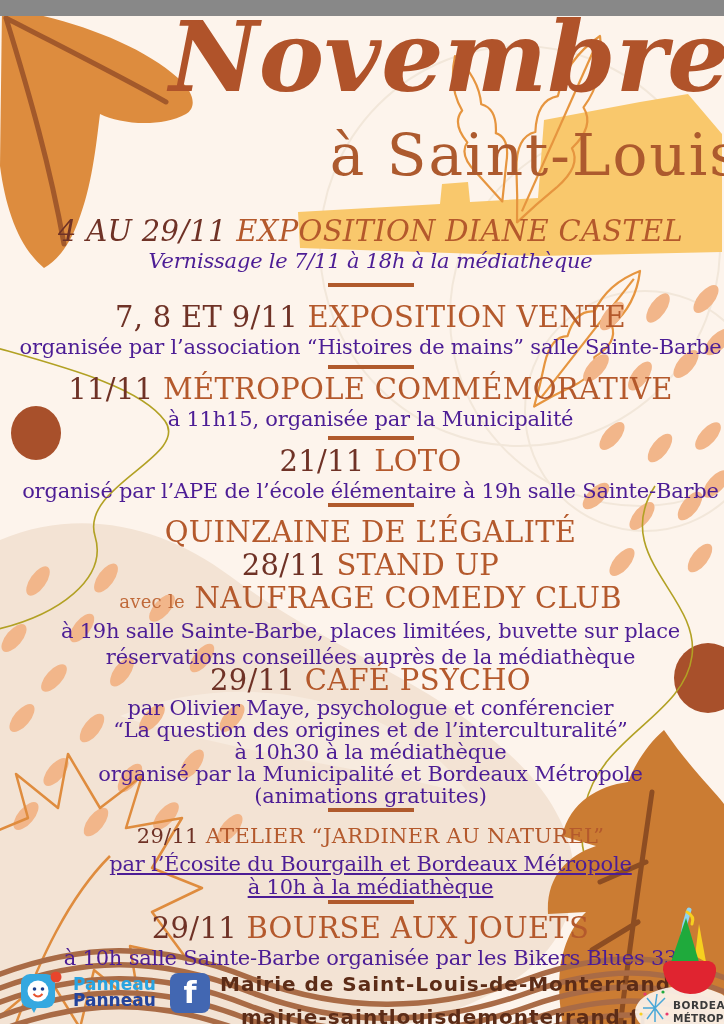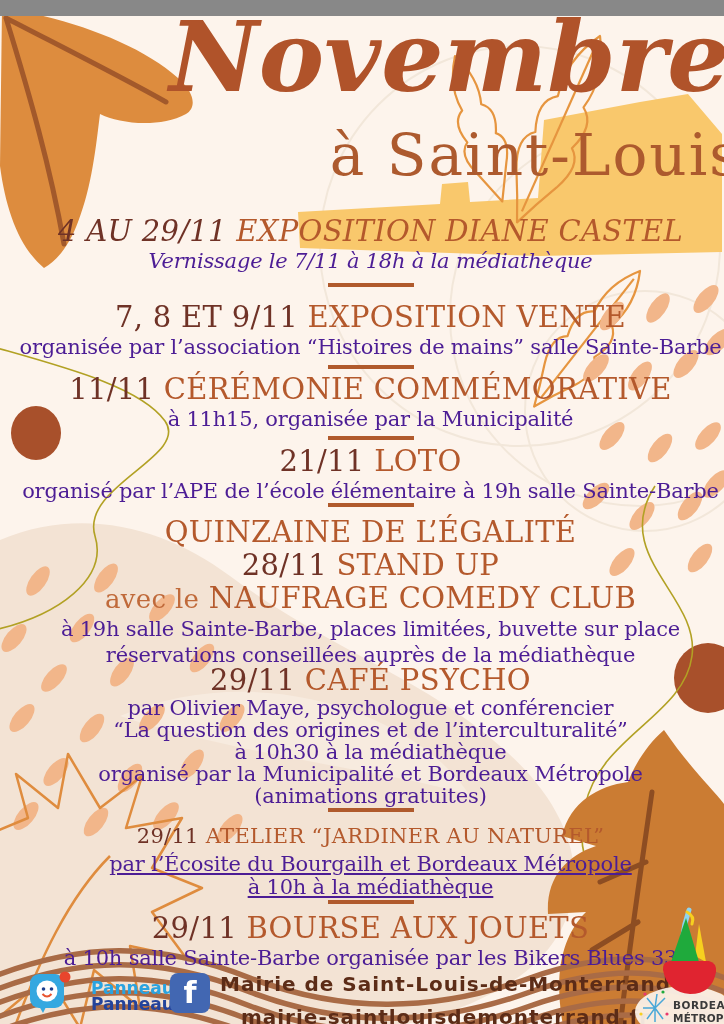--- a/index.html
+++ b/index.html
@@ -23,42 +23,42 @@
     top:108px; padding-left:208px;
     font-size:58px; line-height:1.1; letter-spacing:2px; color:#ad5a2e;text-align:right;
   }
 
   .event h2 {
     margin:0; font-weight:normal; font-size:29px; line-height:33px;
     letter-spacing:.3px; color:#b4592c; white-space:nowrap;
   }
   .event.wide h2 { font-size:21px; }
   .event .date { color:#6f3226; }
-  .event .lead { color:#c06a3a; text-transform:none; font-size:26px; }
+  .event .lead { color:#c06a3a; text-transform:none; font-size:18px; }
   .event p.sub {
     margin:0; font-size:21px; line-height:26px; letter-spacing:-.2px;
     color:#4c1d95; white-space:nowrap;
   }
   .event.lh22 p.sub { line-height:22px; }
   .event.lh23 p.sub { line-height:23px;text-decoration:underline; }
 
   .divider { position:absolute; left:0; right:0; }
   .divider span { display:block; width:86px; height:4px; margin:0 auto; background:#b05a2c; }
 
   .s0 { top:199px;font-style:italic; }  .d1 { top:267px; }
   .s1 { top:285px; }  .d2 { top:349px; }
   .s2 { top:357px; }  .d3 { top:420px; }
   .s3 { top:429px; }  .d4 { top:487px; }
   .s4 { top:500px; }
   .s5 { top:648px; }  .d5 { top:792px; }
   .s6 { top:804px; }  .d6 { top:884px; }
   .s7 { top:896px; }
 
   .footer { position:absolute; inset:0; z-index:6; font-family:"DejaVu Sans","Liberation Sans",sans-serif; }
-  .pp-logo { position:absolute; left:29px; top:955px; display:flex; gap:20px; align-items:flex-end; }
+  .pp-logo { position:absolute; left:20px; top:955px; display:flex; gap:11px; align-items:center; }
   .pp-text { display:flex; flex-direction:column; line-height:17px; font-weight:bold; font-size:17px; }
   .pp-line1 { color:#2aa3e0; }
   .pp-line2 { color:#24439b; margin-top:-1px; }
   .fb { position:absolute; left:170px; top:957px; width:40px; height:40px; border-radius:8px;
         background:#4267b2; color:#fff; font-weight:bold; font-size:30px; line-height:40px;
         text-align:center; }
   .footer-text { position:absolute; left:182px; right:32px; top:956px; text-align:center;
                  font-weight:bold; color:#5c2c17; }
   .footer-org { font-size:20px; letter-spacing:1px; }
   .footer-site { font-size:20px; letter-spacing:1px; margin-top:9px; }
@@ -189,21 +189,21 @@
 
     <section class="event s1">
       <h2><span class="date">7, 8 ET 9/11</span> <span class="etitle">EXPOSITION VENTE</span></h2>
       <p class="sub">organisée par l’association “Histoires de mains” salle Sainte-Barbe</p>
     </section>
     <div class="divider d2">
         <span></span>
       </div>
 
     <section class="event s2">
-      <h2><span class="date">11/11</span> <span class="etitle">CÉRÉMONIE COMMÉMORATIVE</span></h2>
+      <h2><span class="date">11/11</span> <span class="etitle">MÉTROPOLE COMMÉMORATIVE</span></h2>
       <p class="sub">à 11h15, organisée par la Municipalité</p>
     </section>
     <div class="divider d3">
         <span></span>
       </div>
 
     <section class="event s3">
       <h2><span class="date">21/11</span> <span class="etitle">LOTO</span></h2>
       <p class="sub">organisé par l’APE de l’école élémentaire à 19h salle Sainte-Barbe</p>
     </section>

